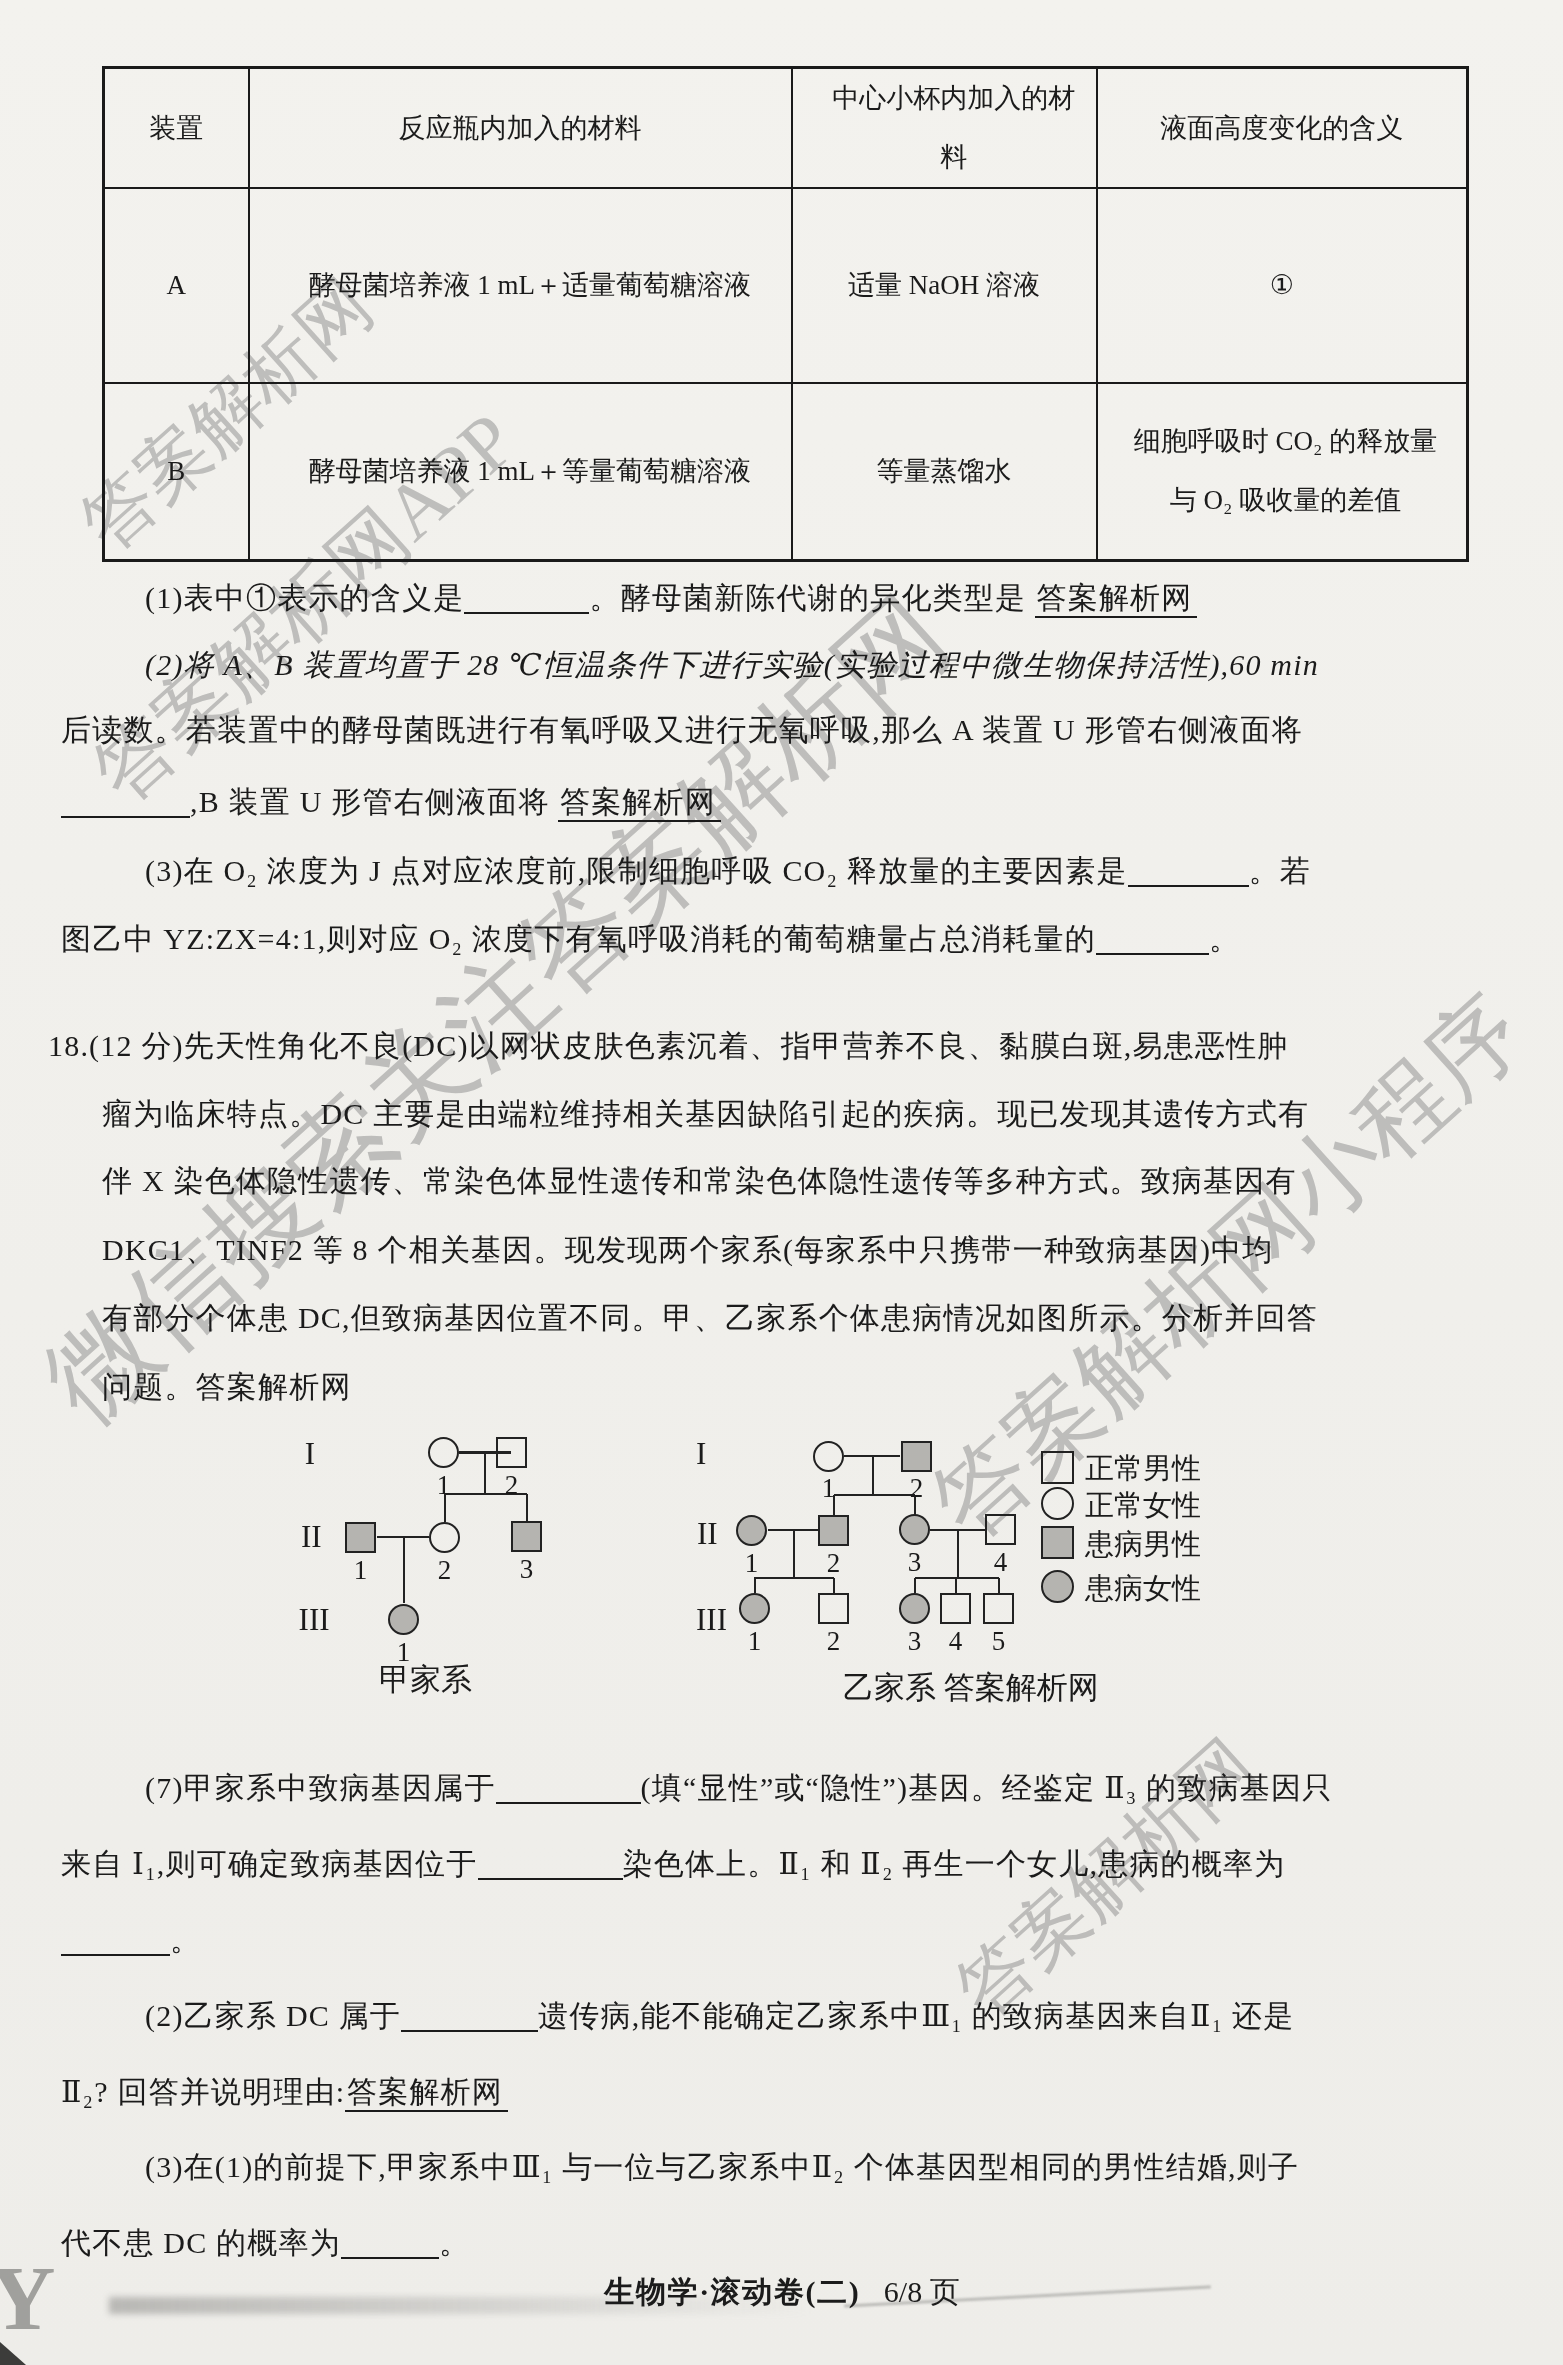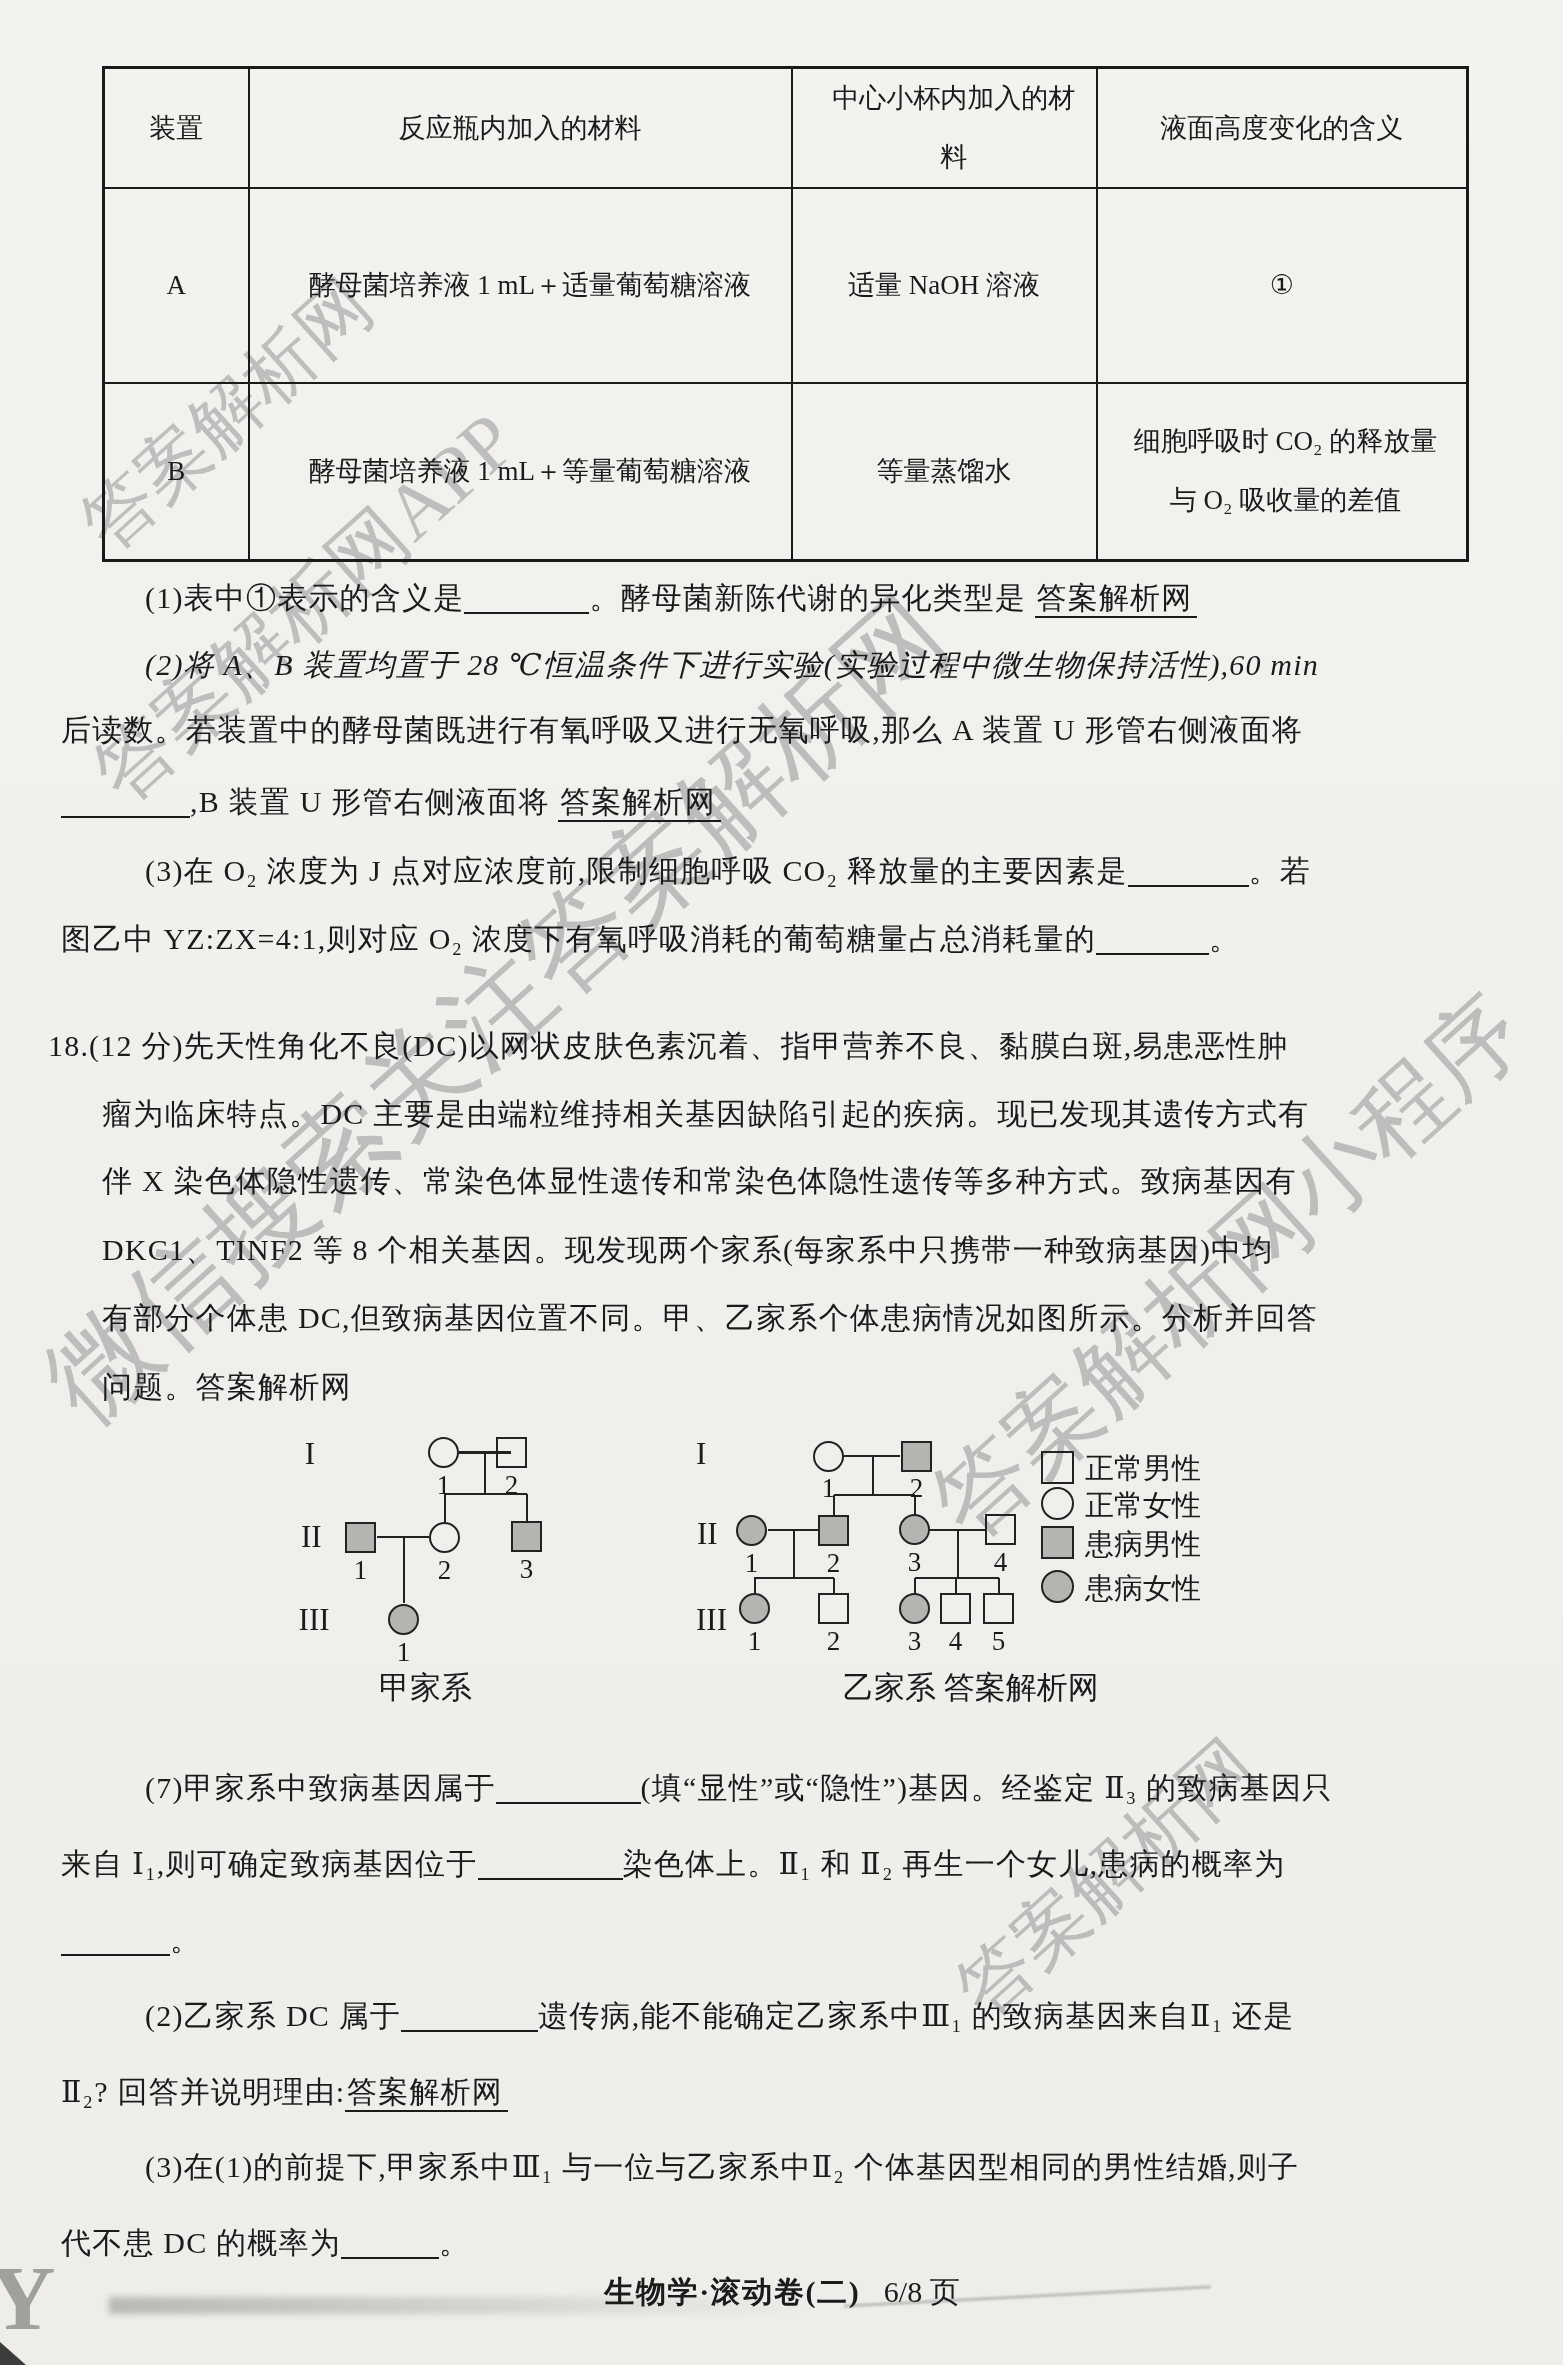--- a/index.html
+++ b/index.html
@@ -126,21 +126,21 @@
   <div class="pnode aff" style="left:214px;top:86px;"></div>
   <div class="pnode circle aff" style="left:91px;top:169px;"></div>
 
   <div class="pnum" style="left:131px;top:35px;">1</div>
   <div class="pnum" style="left:199px;top:35px;">2</div>
   <div class="pnum" style="left:48px;top:120px;">1</div>
   <div class="pnum" style="left:132px;top:120px;">2</div>
   <div class="pnum" style="left:214px;top:119px;">3</div>
   <div class="pnum" style="left:91px;top:202px;">1</div>
 
-  <div class="fam-label" style="left:82px;top:232px;">甲家系</div>
+  <div class="fam-label" style="left:82px;top:224px;">甲家系</div>
 
   <div class="genl" style="left:399px;top:0.8px;">I</div>
   <div class="genl" style="left:400px;top:81px;">II</div>
   <div class="genl" style="left:399px;top:167px;">III</div>
 
   <div class="pl" style="left:547px;top:19.5px;width:56px;height:2.3px;"></div>
   <div class="pl" style="left:575px;top:21px;width:2.3px;height:39px;"></div>
   <div class="pl" style="left:537px;top:59px;width:81px;height:2.3px;"></div>
   <div class="pl" style="left:536px;top:60px;width:2.3px;height:19.5px;"></div>
   <div class="pl" style="left:617px;top:60px;width:2.3px;height:19.5px;"></div>

